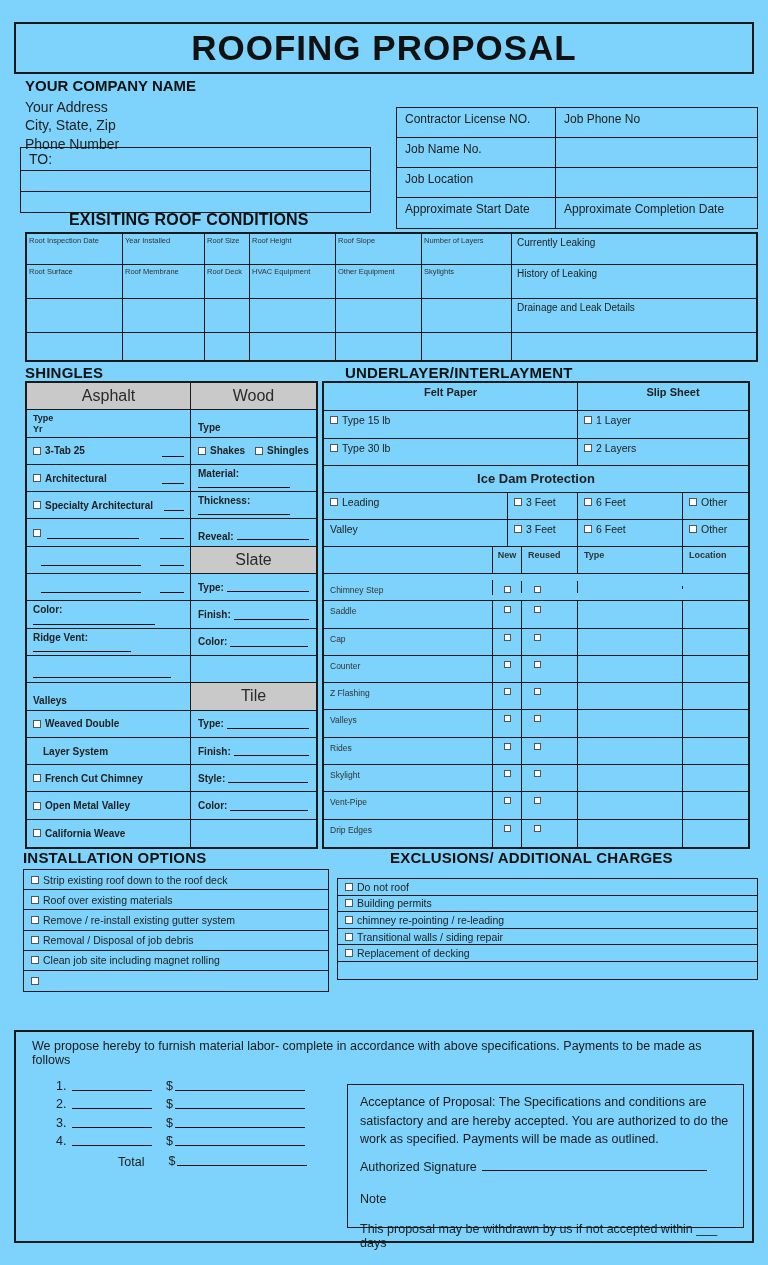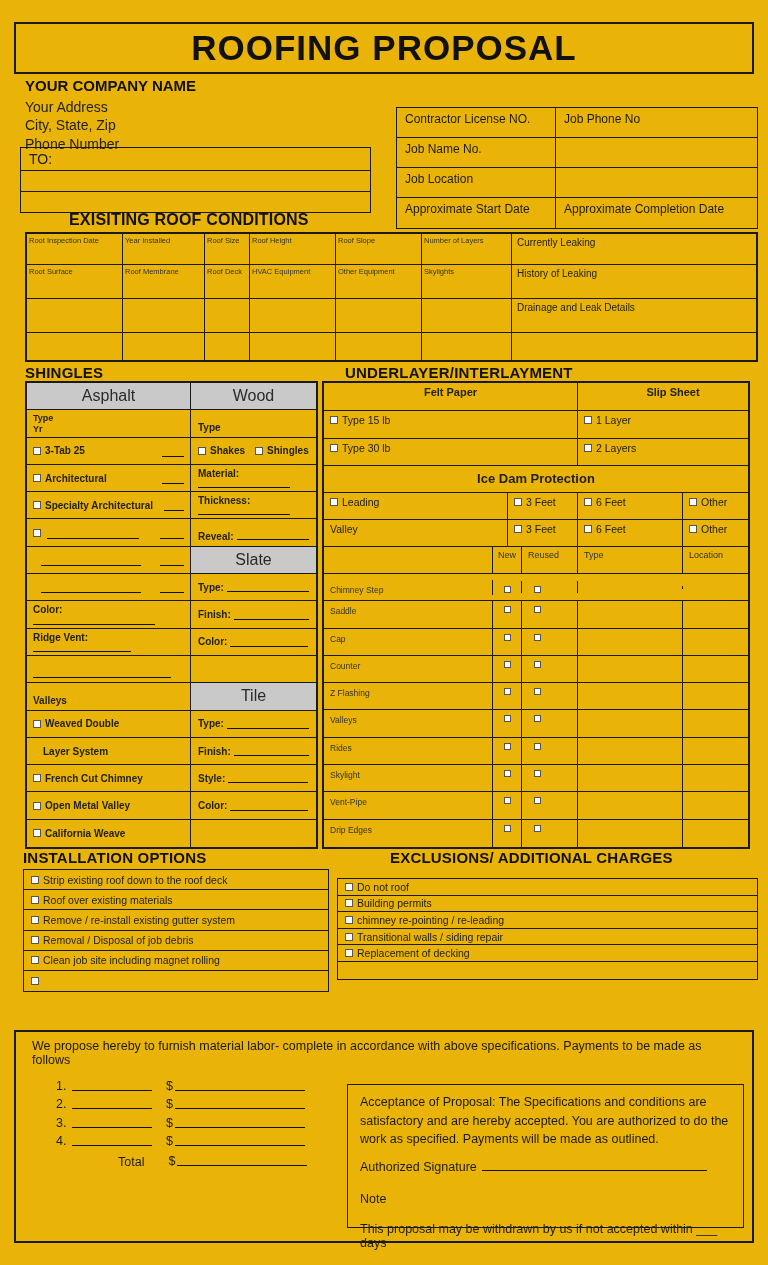--- a/index.html
+++ b/index.html
@@ -1,16 +1,16 @@
 <!DOCTYPE html>
 <html><head>
 <meta charset="utf-8">
 <style>
   html,body {margin:0; padding:0; background:#ffffff;}
-  .page {position:relative; width:768px; height:1265px; background:#eab308;
+  .page {position:relative; width:768px; height:1265px; background:#7dd3fc;
          font-family:"Liberation Sans", sans-serif; color:#1c1c1c; overflow:hidden;}
   .abs {position:absolute;}
 
   
   .title-box {left:14px; top:22px; width:740px; height:52px; border:2px solid #1a1a1a;
               box-sizing:border-box; display:flex; align-items:center; justify-content:center;}
   .title-text {font-size:35px; font-weight:900; letter-spacing:1px; color:#111;}
 
   
   .company {left:25px; top:77px; font-size:14px; line-height:18.5px; color:#222;}
@@ -69,21 +69,21 @@
   .ul-table {left:322px; top:381px; width:428px; border:2px solid #1a1a1a; box-sizing:border-box;
              display:flex; flex-direction:column;}
   .ur {display:flex; border-bottom:1.5px solid #1a1a1a; box-sizing:border-box;}
   .ur.last {border-bottom:none;}
   .uc {border-right:1.5px solid #1a1a1a; box-sizing:border-box; font-size:10.5px;
        padding:3px 0 0 6px; display:flex; align-items:flex-start; overflow:hidden; color:#222;}
   .uc.end {border-right:none;}
   .uc .cb {margin-top:2px;}
   .uhdr {font-weight:bold; justify-content:center; padding-left:0; font-size:11px;}
   .fl-label {font-size:8.5px; color:#333; padding-top:5px;}
-  .fl-hdr {font-size:9px; color:#333; padding-top:3px;}
+  .fl-hdr {font-size:9px; color:#333; padding-top:3px;font-weight:bold;}
   .ctr {justify-content:center; padding-left:0;}
 
   
   .inst-box {left:23px; top:869px; width:306px; border:1.5px solid #1a1a1a; box-sizing:border-box;
              display:flex; flex-direction:column;}
   .inst-row {height:20.2px; border-bottom:1.5px solid #1a1a1a; box-sizing:border-box; display:flex;
              align-items:center; padding-left:7px; font-size:10.5px; color:#222;}
   .inst-row.last {border-bottom:none;}
   .excl-box {left:337px; top:878px; width:421px; border:1.5px solid #1a1a1a; box-sizing:border-box;
              display:flex; flex-direction:column;}

